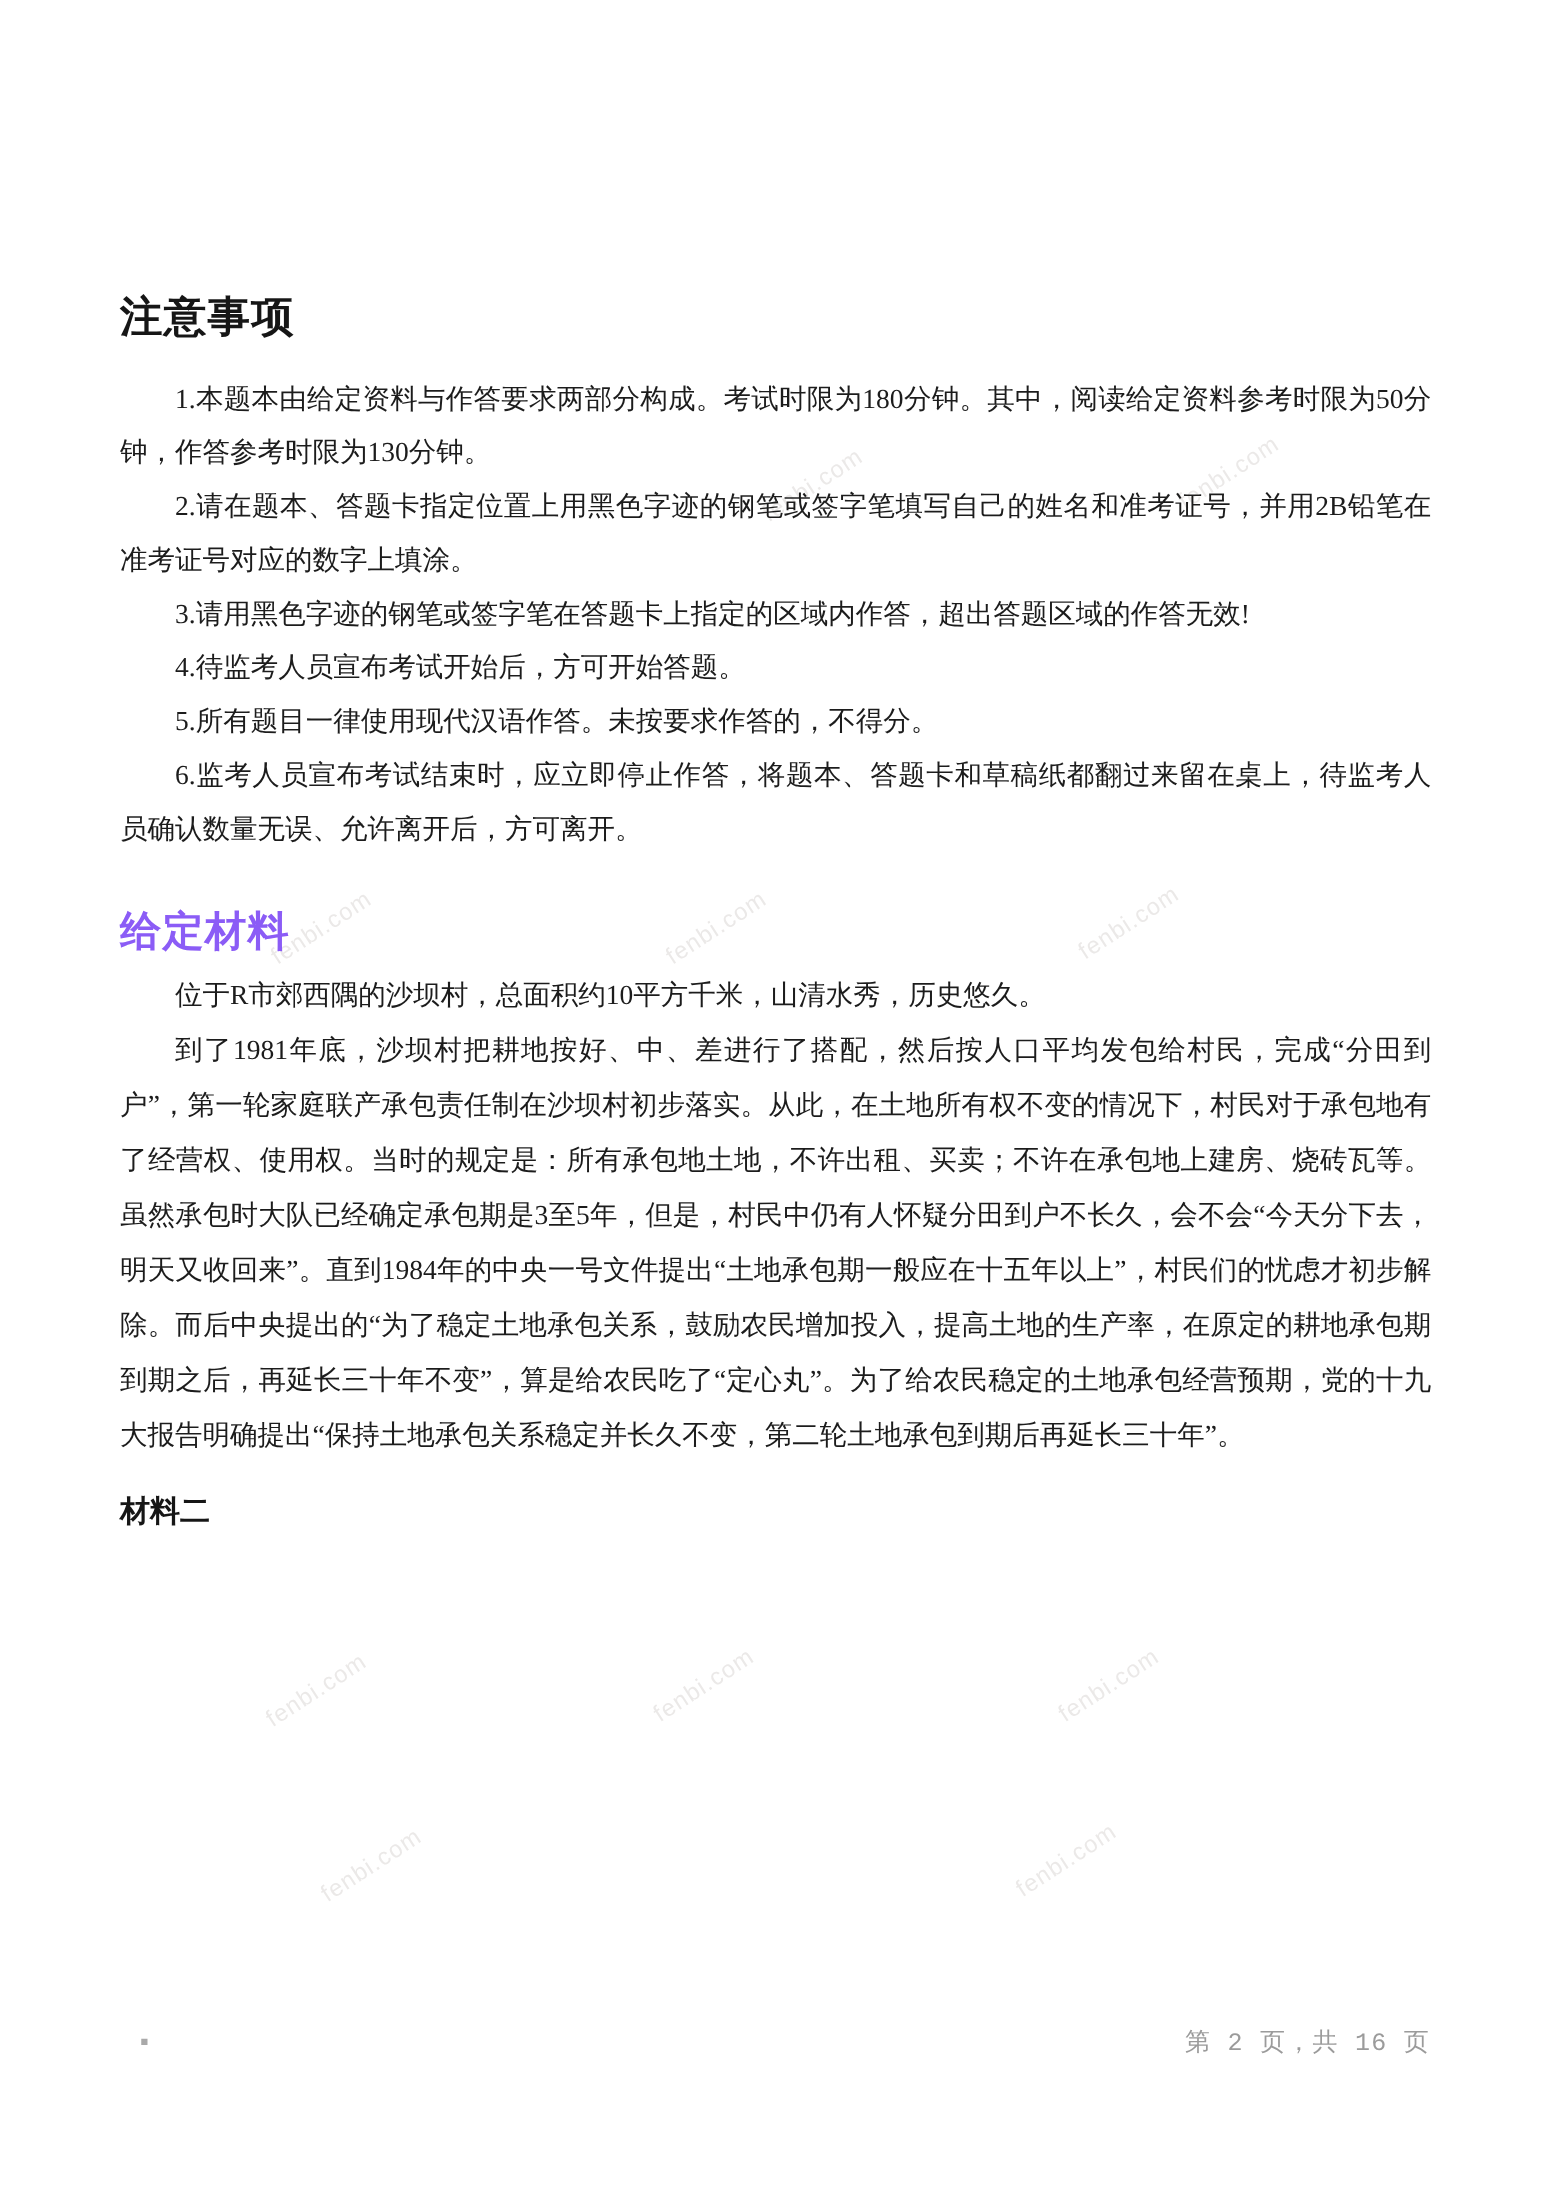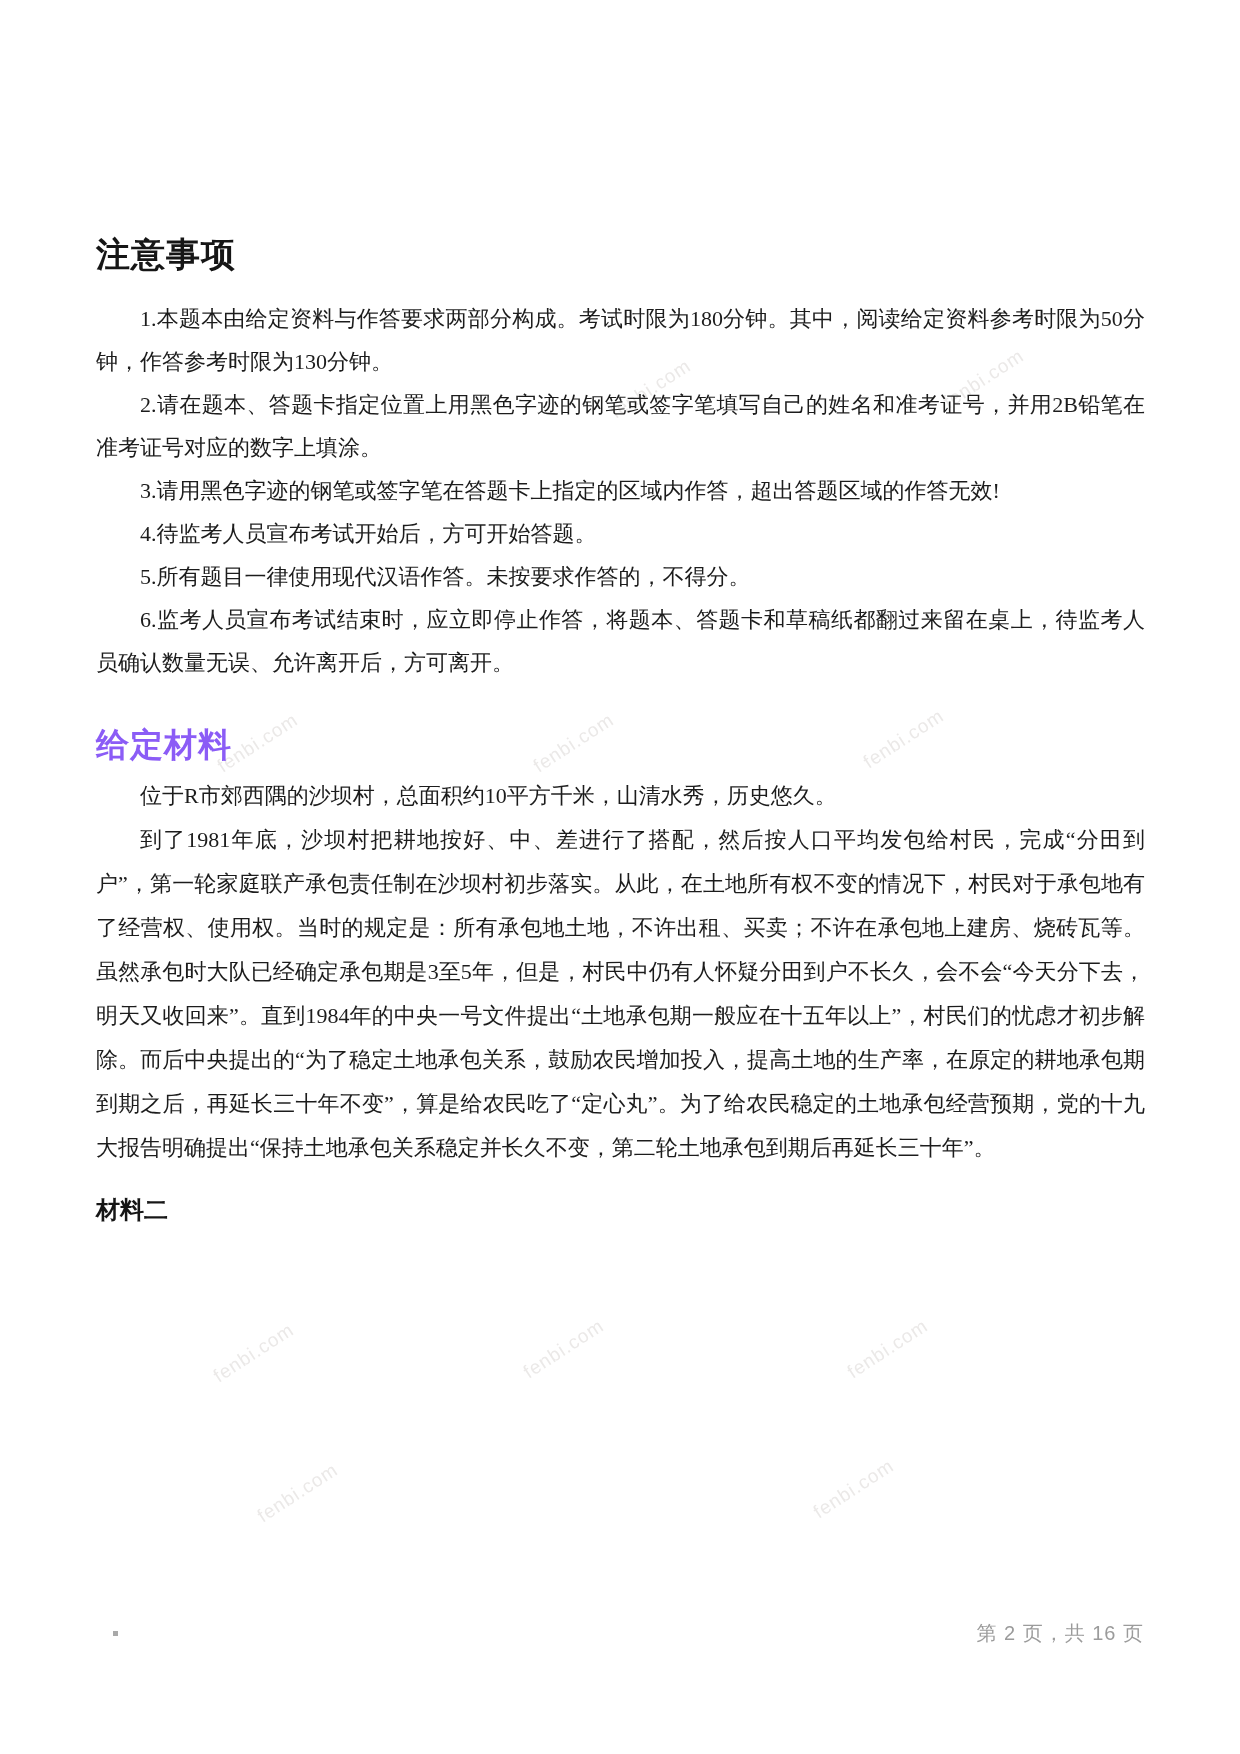--- a/index.html
+++ b/index.html
@@ -88,21 +88,21 @@
   .wm6  { left: 208px;  top: 1342px; }
   .wm7  { left: 518px;  top: 1338px; }
   .wm8  { left: 842px;  top: 1338px; }
   .wm9  { left: 252px;  top: 1482px; }
   .wm10 { left: 808px;  top: 1478px; }
   .footer {
     position: absolute;
     z-index: 1;
     top: 1620px;
     right: 96px;
-    font-family: Liberation Sans, sans-serif;
+    font-family: Liberation Mono, monospace;
     font-size: 20px;
     color: #9b9b9b;
     letter-spacing: 1px;
   }
   .page-dot {
     position: absolute;
     z-index: 1;
     left: 113px;
     top: 1631px;
     width: 5px;

